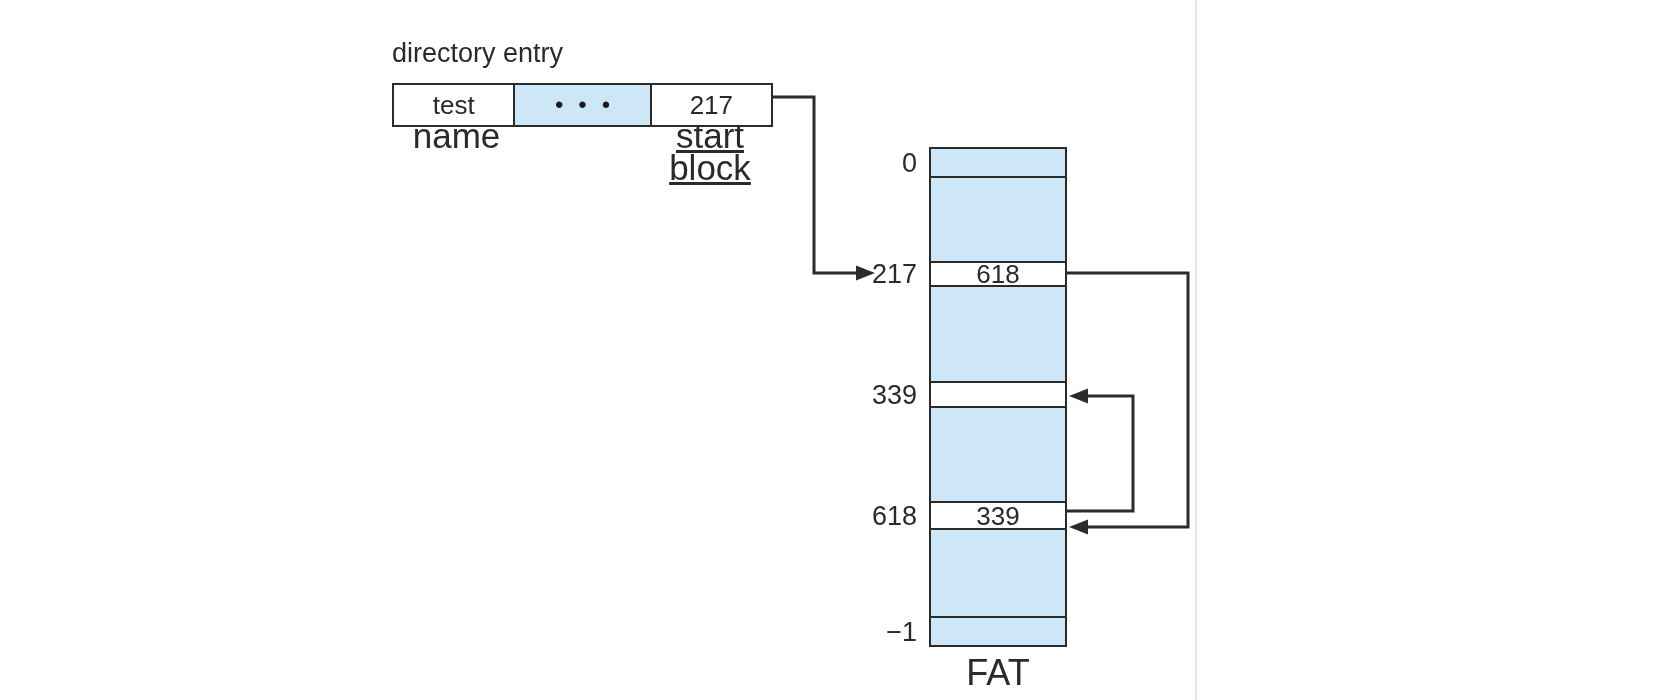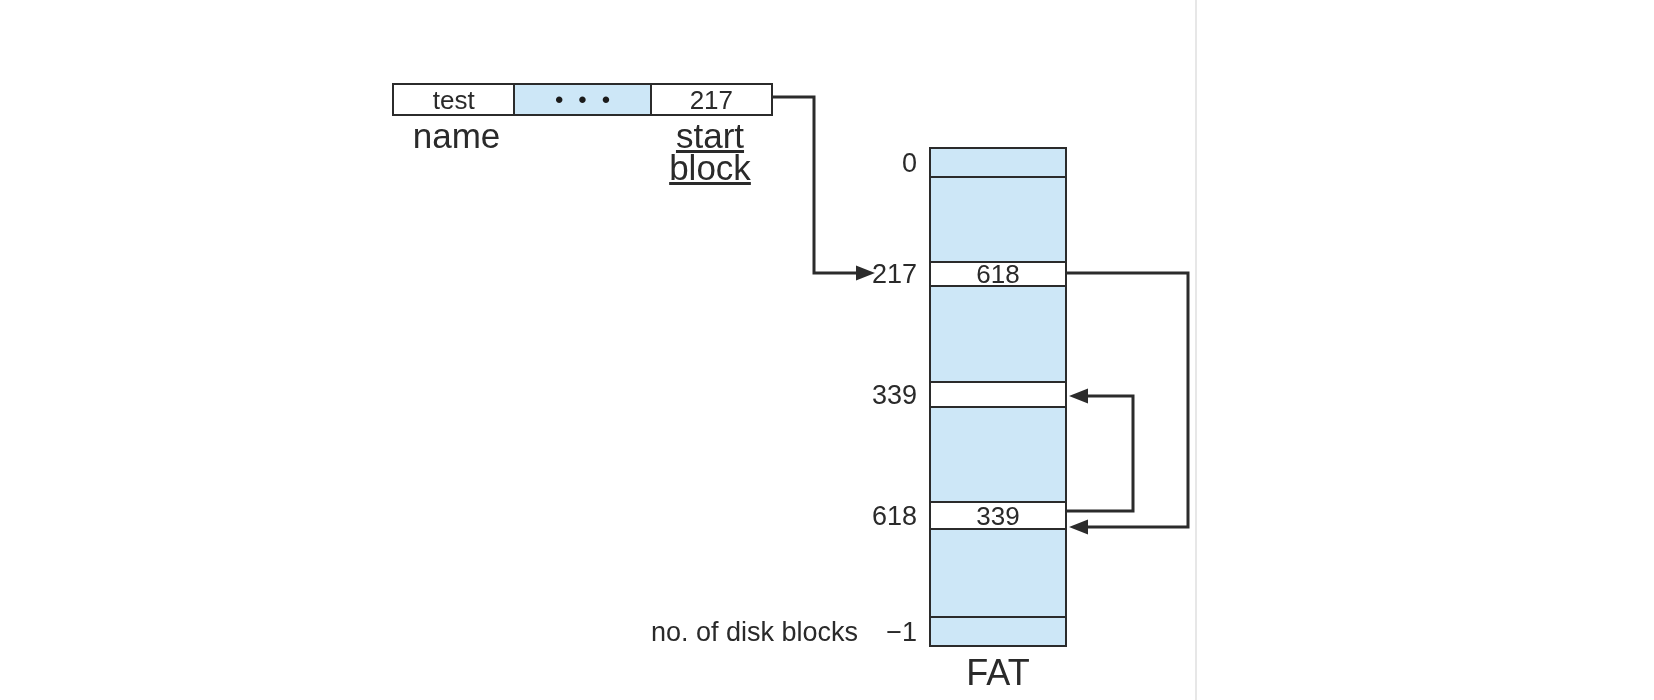--- a/index.html
+++ b/index.html
@@ -6,21 +6,21 @@
   .canvas{
     position:relative;width:1654px;height:700px;background:#ffffff;overflow:hidden;
     font-family:"Liberation Sans", sans-serif;color:#2a2a2a;
   }
   
   .figure-edge{position:absolute;left:1195px;top:0;width:2px;height:700px;background:#e7e7e7;}
 
   
   .dir-label{position:absolute;left:392px;top:38px;font-size:27px;white-space:nowrap;}
   .dir-box{
-    position:absolute;left:392px;top:83px;width:381px;height:33px;box-sizing:border-box;
+    position:absolute;left:392px;top:83px;width:381px;height:44px;box-sizing:border-box;
     border:2px solid #2b2b2b;display:flex;background:#ffffff;
   }
   .dir-cell{
     flex:1 1 0;display:flex;align-items:center;justify-content:center;
     font-size:26px;line-height:1;box-sizing:border-box;overflow:visible;
   }
   .dir-cell.mid{border-left:2px solid #2b2b2b;border-right:2px solid #2b2b2b;background:#cde7f7;
     font-size:24px;letter-spacing:15px;padding-left:15px;color:#1b1b1b;}
   .sub-label{position:absolute;top:120px;height:32px;line-height:32px;font-size:35px;text-align:center;}
   .sub-label.name{left:392px;width:129px;}
@@ -62,20 +62,21 @@
   .links path{fill:none;stroke:#2b2b2b;stroke-width:3;}
   .links polygon{fill:#2b2b2b;stroke:none;}
 </style>
 </head>
 <body>
 
 <div class="canvas">
 
   <div class="figure-edge"></div>
 
+  <div class="dir-label">directory entry</div>
 
   <div class="dir-box">
     <div class="dir-cell">test</div>
     <div class="dir-cell mid">•••</div>
     <div class="dir-cell">217</div>
   </div>
 
   <div class="sub-label name">name</div>
   <div class="sub-label start">start block</div>
 
@@ -107,21 +108,20 @@
     </div>
     <div class="fat-row blue">
       <span class="row-value"></span>
     </div>
     <div class="fat-row blue">
       <span class="row-label">−1</span>
       <span class="row-value"></span>
     </div>
   </div>
 
-  <div class="fat-note">no. of disk blocks</div>
 
   <div class="fat-caption">FAT</div>
 
   <svg class="links" viewBox="0 0 1654 700" xmlns="http://www.w3.org/2000/svg">
 
     <path d="M773 97 H814 V273 H856"></path>
     <polygon points="875,273 856,265.5 856,280.5"></polygon>
 
     <path d="M1067 273 H1188 V527 H1088"></path>
     <polygon points="1069,527 1088,519.5 1088,534.5"></polygon>

